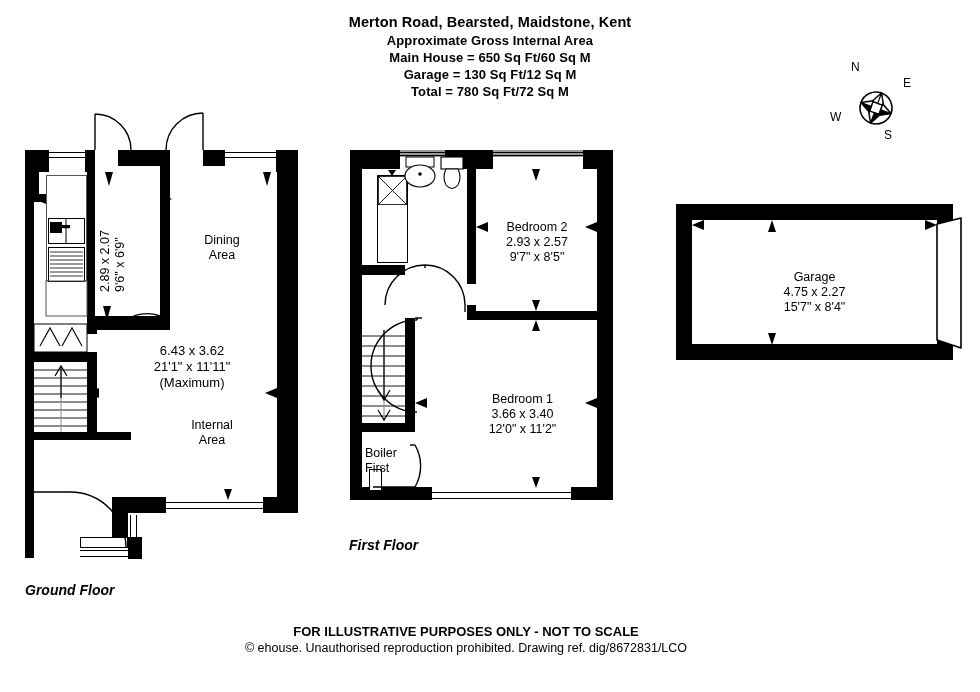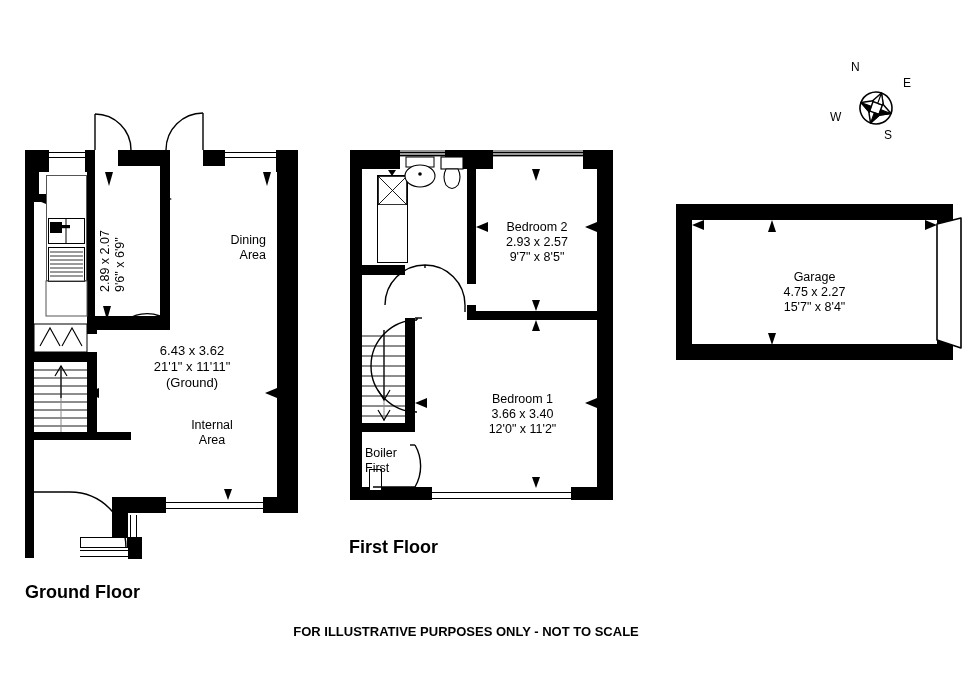--- a/index.html
+++ b/index.html
@@ -19,21 +19,21 @@
   .hdr .l2{font-size:13px;line-height:17px;}
   .hdr .l3{font-size:13px;line-height:17px;}
   .hdr .l4{font-size:13px;line-height:17px;}
   .hdr .l5{font-size:13px;line-height:17px;}
 
   .foot{position:absolute;left:0;width:932px;text-align:center;}
   .foot .f1{font-size:13px;font-weight:bold;line-height:17px;}
   .foot .f2{font-size:12.5px;line-height:17px;}
   .foot .f3{font-size:12.5px;line-height:17px;}
 
-  .floorlabel{position:absolute;font-size:18px;font-weight:bold;white-space:nowrap;}
+  .floorlabel{position:absolute;font-size:14px;font-weight:bold;white-space:nowrap;font-style:italic;}
 
   
   .rtxt{position:absolute;text-align:center;font-size:12.5px;line-height:15px;white-space:nowrap;}
   .rtxt.big{font-size:13px;line-height:16px;}
   .rot{position:absolute;font-size:12.5px;line-height:15px;white-space:nowrap;
        transform-origin:0 0;transform:rotate(-90deg);}
 
   
   .wall{position:absolute;background:#000;}
   .outline{position:absolute;border:1.2px solid #000;background:#fff;box-sizing:border-box;}
@@ -48,20 +48,27 @@
   .win.v::before{left:1.5px;}
   .win.v::after{right:1.5px;}
 
   svg.ov{position:absolute;left:0;top:0;width:980px;height:692px;overflow:visible;pointer-events:none;}
 </style>
 </head>
 <body>
 
 <div class="stage">
 
+  <div class="hdr" style="top:13px;">
+    <span class="l l1">Merton Road, Bearsted, Maidstone, Kent</span>
+    <span class="l l2">Approximate Gross Internal Area</span>
+    <span class="l l3">Main House = 650 Sq Ft/60 Sq M</span>
+    <span class="l l4">Garage = 130 Sq Ft/12 Sq M</span>
+    <span class="l l5">Total = 780 Sq Ft/72 Sq M</span>
+  </div>
 
   <svg class="ov">
     <g transform="translate(876,108) rotate(20)">
       <circle cx="0" cy="0" r="16" fill="#fff" stroke="#000" stroke-width="1.6"></circle>
       <path d="M0,-16 L6,-5 L-6,-5 Z" fill="#fff" stroke="#000" stroke-width="1.5" stroke-linejoin="round"></path>
       <path d="M0,-16 L6,-5 L0,-5 Z" fill="#fff" stroke="#000" stroke-width="1.2"></path>
       <path d="M16,0 L5,6 L5,-6 Z" fill="#fff" stroke="#000" stroke-width="1.5" stroke-linejoin="round"></path>
       <path d="M16,0 L5,6 L5,0 Z" fill="#000" stroke="#000" stroke-width="1"></path>
       <path d="M0,16 L-6,5 L6,5 Z" fill="#fff" stroke="#000" stroke-width="1.5" stroke-linejoin="round"></path>
       <path d="M0,16 L6,5 L0,5 Z" fill="#000" stroke="#000" stroke-width="1"></path>
@@ -200,29 +207,29 @@
       <polygon points="224,489 232,489 228,500" fill="#000"></polygon>
     </svg>
 
     <div class="rot" style="left:98px;top:292px;">
       <span>2.89 x 2.07</span>
     </div>
     <div class="rot" style="left:113px;top:292px;">
       <span>9'6" x 6'9"</span>
     </div>
 
-    <div class="rtxt" style="left:178px;top:233px;width:88px;text-align:right;">
+    <div class="rtxt" style="left:178px;top:233px;width:88px;">
       <span>Dining</span><br>
       <span>Area</span>
     </div>
 
     <div class="rtxt big" style="left:116px;top:343px;width:152px;">
       <span>6.43 x 3.62</span><br>
       <span>21'1" x 11'11"</span><br>
-      <span>(Ground)</span>
+      <span>(Maximum)</span>
     </div>
 
     <div class="rtxt" style="left:168px;top:418px;width:88px;">
       <span>Internal</span><br>
       <span>Area</span>
     </div>
 
     <div class="floorlabel" style="left:25px;top:582px;">Ground Floor</div>
   </div>
 
@@ -388,15 +395,16 @@
 
     <div class="rtxt" style="left:752px;top:270px;width:125px;">
       <span>Garage</span><br>
       <span>4.75 x 2.27</span><br>
       <span>15'7" x 8'4"</span>
     </div>
   </div>
 
   <div class="foot" style="top:623px;">
     <div class="f1">FOR ILLUSTRATIVE PURPOSES ONLY - NOT TO SCALE</div>
+    <div class="f3">© ehouse. Unauthorised reproduction prohibited. Drawing ref. dig/8672831/LCO</div>
   </div>
 
 </div>
 
 </body></html>

